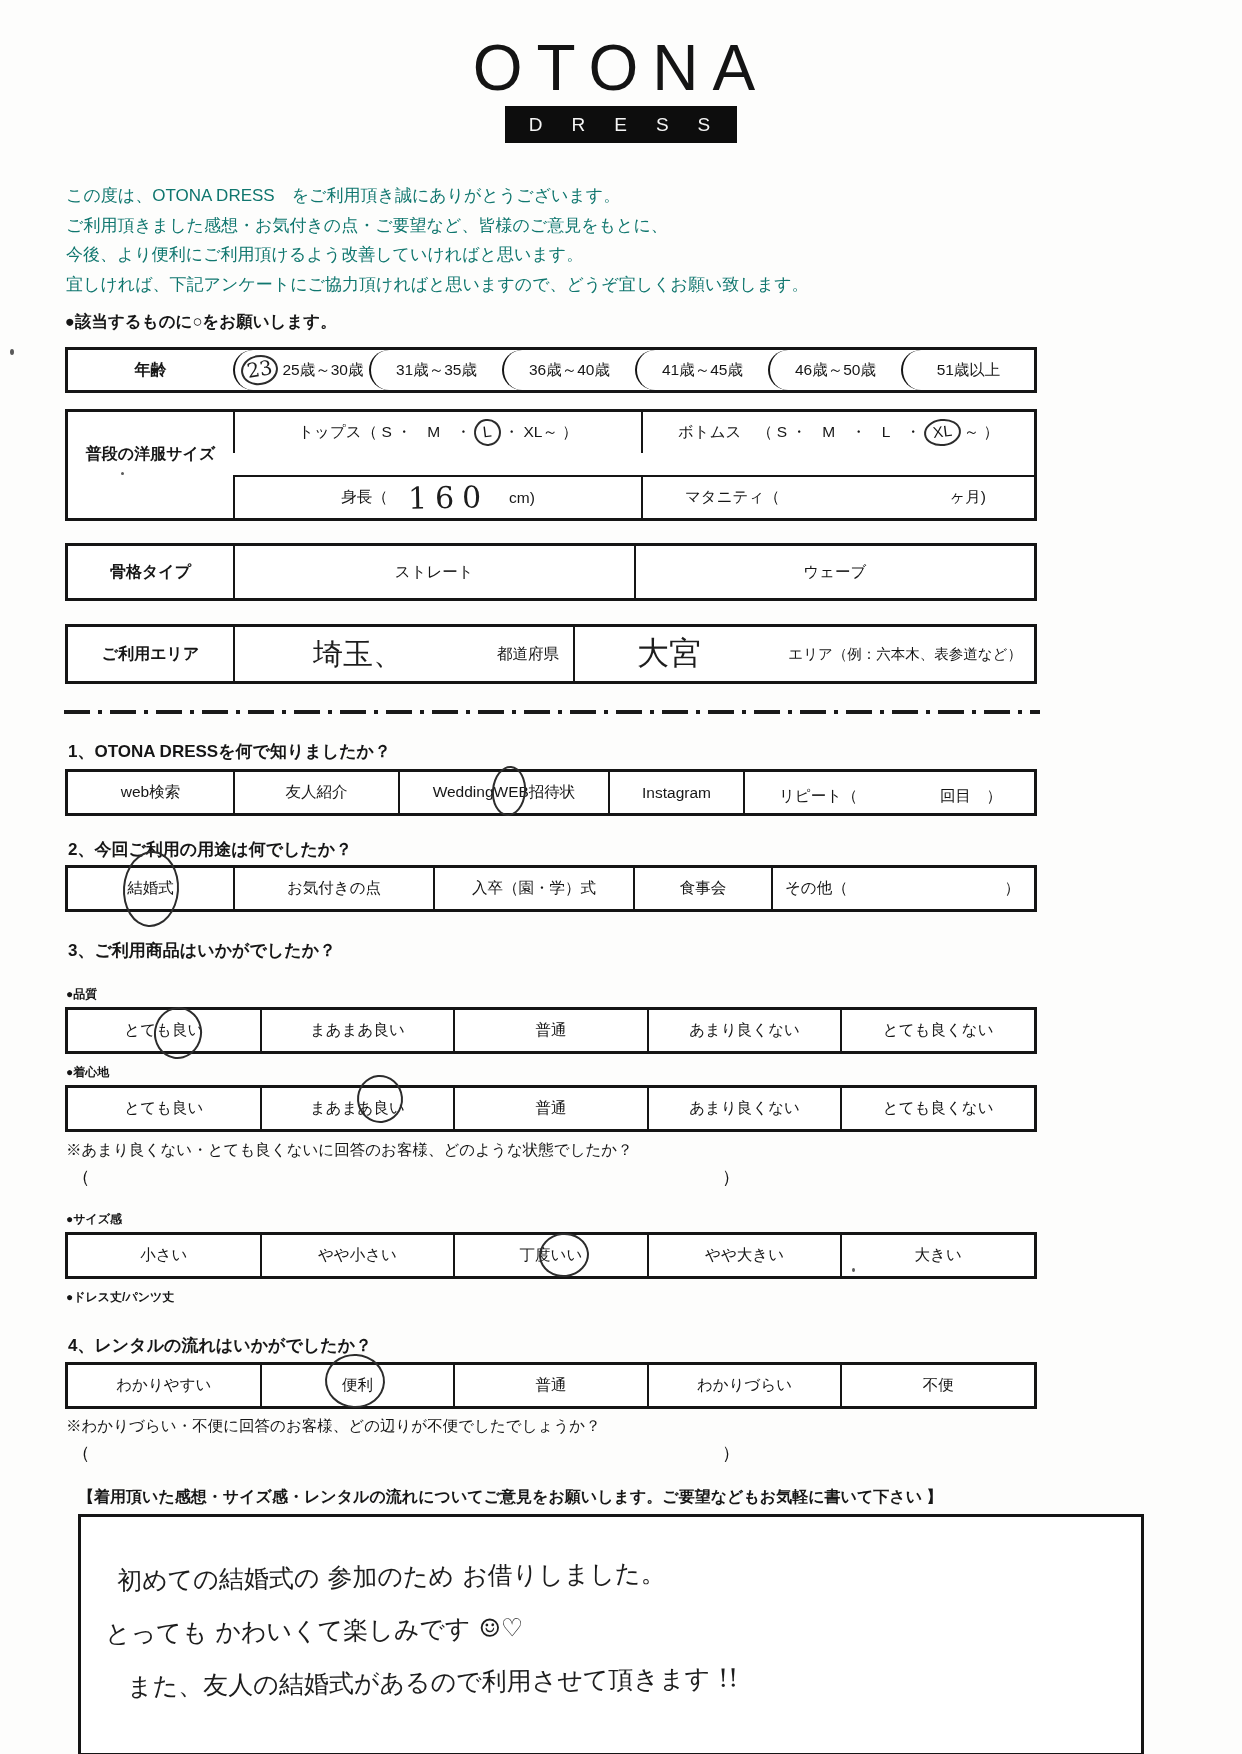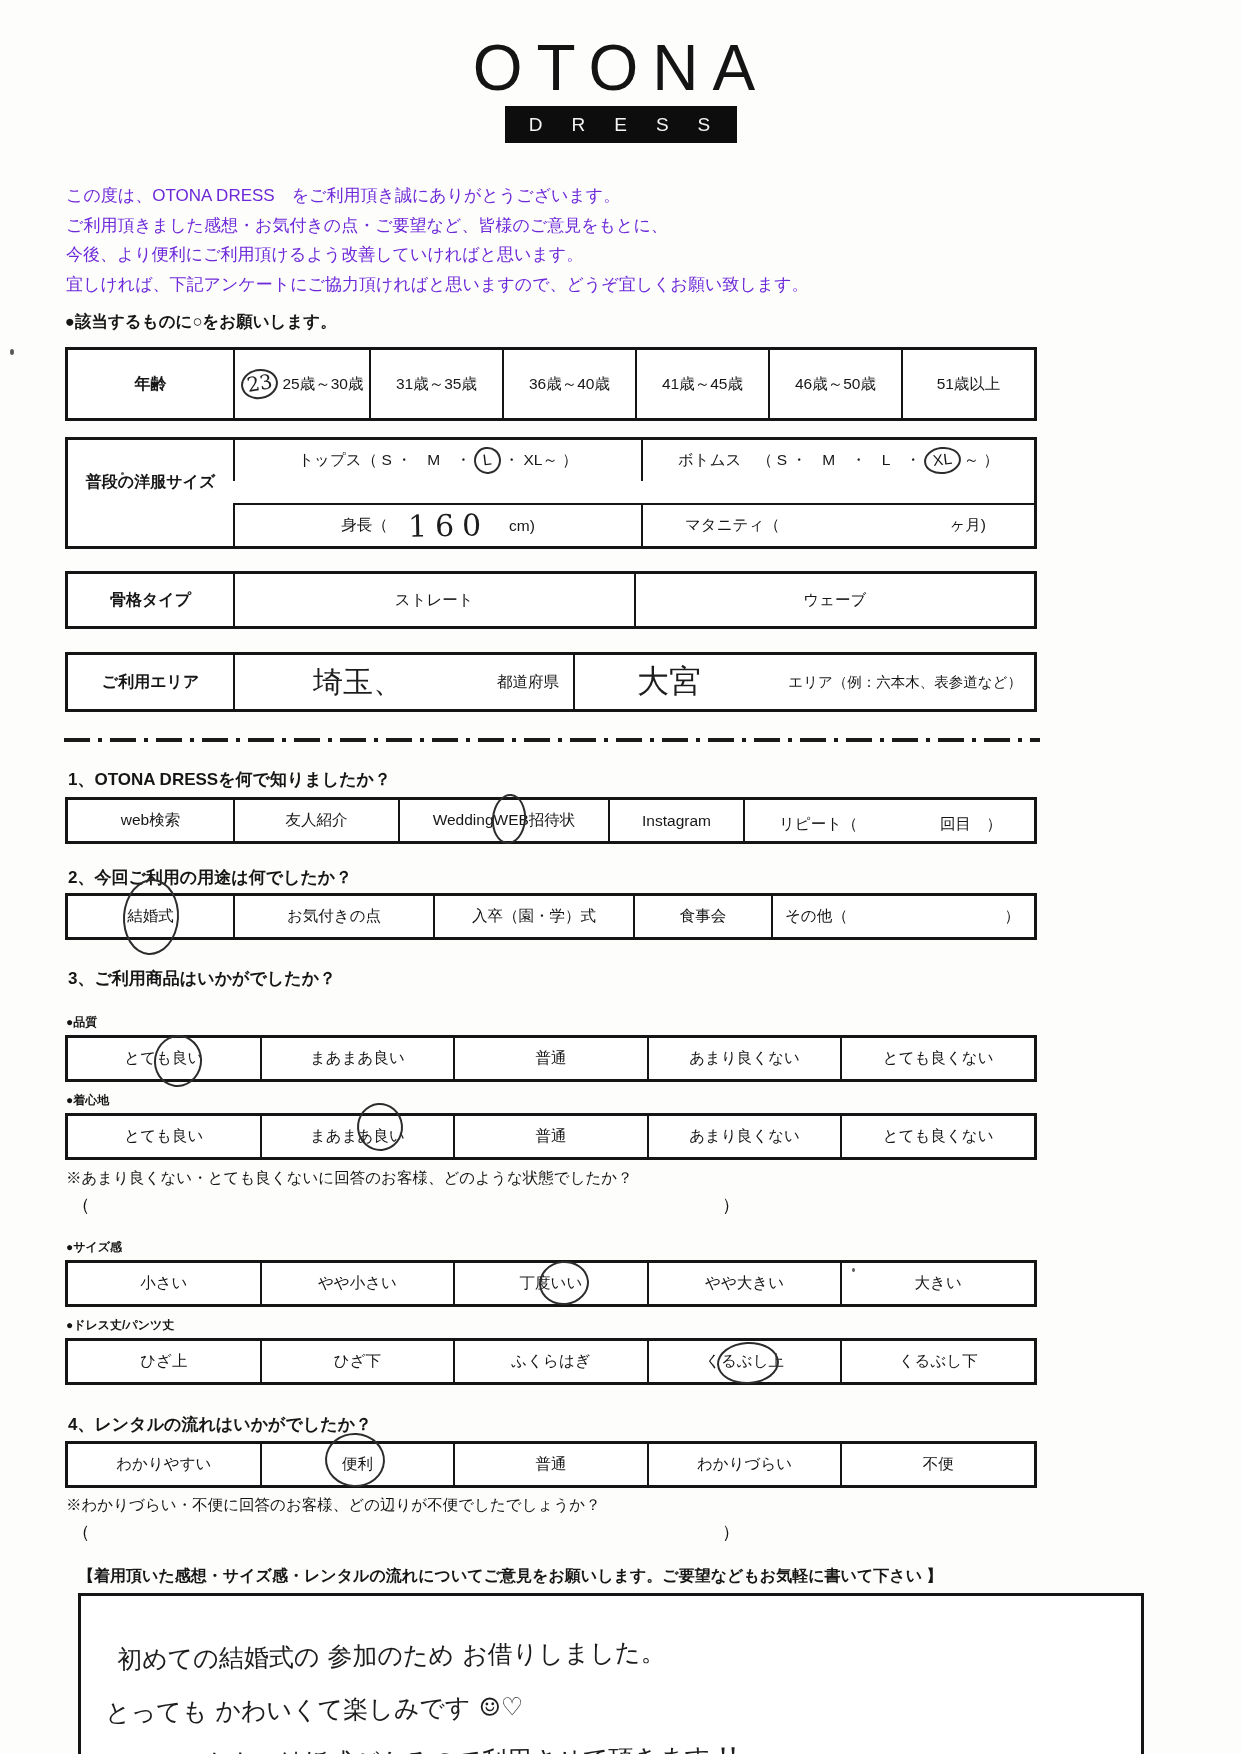--- a/index.html
+++ b/index.html
@@ -13,31 +13,31 @@
   .logo-title {
     font-size:64px; letter-spacing:14px; font-weight:400; color:#141414;
     font-family:"Liberation Sans", sans-serif; line-height:1.0;
   }
   .logo-bar {
     margin:6px auto 0; width:232px; height:37px; background:#0d0d0d;
     color:#f5f5f5; display:flex; align-items:center; justify-content:center;
     font-size:19px; letter-spacing:29px; padding-left:26px; font-weight:400;
   }
   
-  .intro { margin:38px 0 0 66px; font-size:17px; line-height:29.5px; color:#6d28d9; }
+  .intro { margin:38px 0 0 66px; font-size:17px; line-height:29.5px; color:#0f766e; }
   .instruction { margin:12px 0 0 65px; font-size:16.5px; font-weight:bold; }
   
   .tbl { display:flex; border:3px solid #151515; margin-left:65px; width:972px; background:#fff; }
   .cell {
     border-left:2px solid #151515; display:flex; align-items:center; justify-content:center;
     font-size:15.5px; position:relative; flex:1;
   }
   .cell:first-child { border-left:0; }
   .cell.head { font-weight:bold; font-size:16px; flex:0 0 165px; }
-  .h56 .cell { height:68px; }
+  .h56 .cell { height:40px;border-radius:22px; }
   .h42 .cell, .size-row .cell { height:41px; }
   
   .size-right { flex:1; display:flex; flex-direction:column;gap:22px; }
   .size-row { display:flex; }
   .size-row + .size-row { border-top:2px solid #151515; }
   .size-row .cell:first-child { border-left:2px solid #151515; }
   .w410 { flex:0 0 408px; }
   
   .wq1-3 { flex:0 0 210px;text-align:center; } .wq1-4 { flex:0 0 135px; } .wq1-5 { flex:0 0 295px; }
   .wq2-2 { flex:0 0 200px; } .wq2-3 { flex:0 0 200px; } .wq2-4 { flex:0 0 138px; } .wq2-5 { flex:0 0 267px; }
@@ -228,30 +228,20 @@
     <div class="cell">やや小さい</div>
     <div class="cell">
       <span>丁度いい</span>
       <span class="ov ov-fit"></span>
     </div>
     <div class="cell">やや大きい</div>
     <div class="cell">大きい</div>
   </div>
 
   <div class="sub-label" style="margin-top:10px">●ドレス丈/パンツ丈</div>
-  <div class="tbl h42" style="margin-top:4px">
-    <div class="cell">ひざ上</div>
-    <div class="cell">ひざ下</div>
-    <div class="cell">ふくらはぎ</div>
-    <div class="cell">
-      <span>くるぶし上</span>
-      <span class="ov ov-length"></span>
-    </div>
-    <div class="cell">くるぶし下</div>
-  </div>
 
   <div class="q-title" style="margin-top:28px">4、レンタルの流れはいかがでしたか？</div>
   <div class="tbl h42" style="margin-top:5px">
     <div class="cell">わかりやすい</div>
     <div class="cell">
       <span>便利</span>
       <span class="ov ov-q4"></span>
     </div>
     <div class="cell">普通</div>
     <div class="cell">わかりづらい</div>

